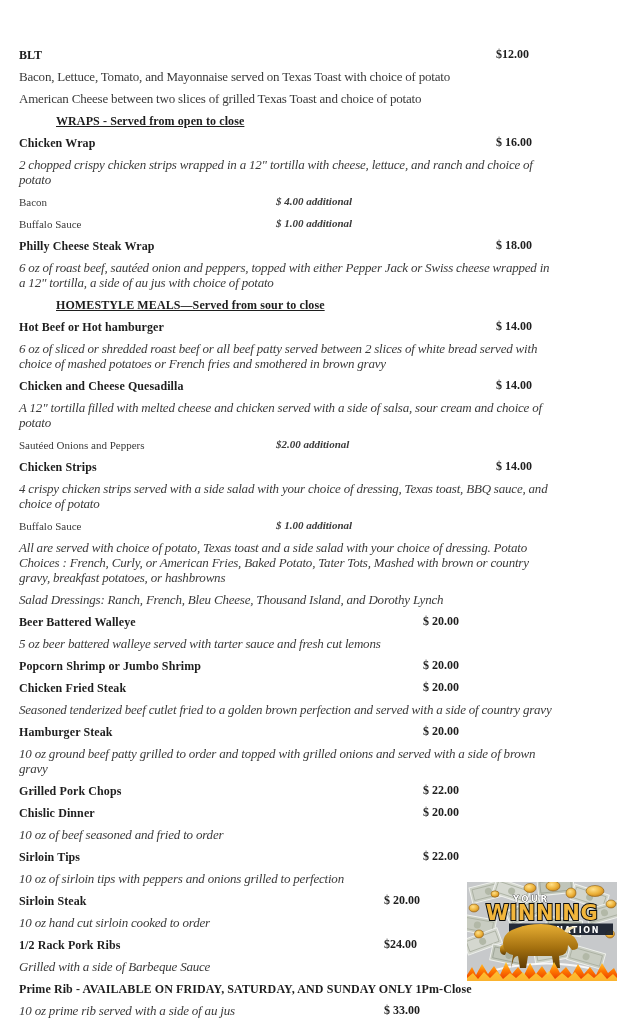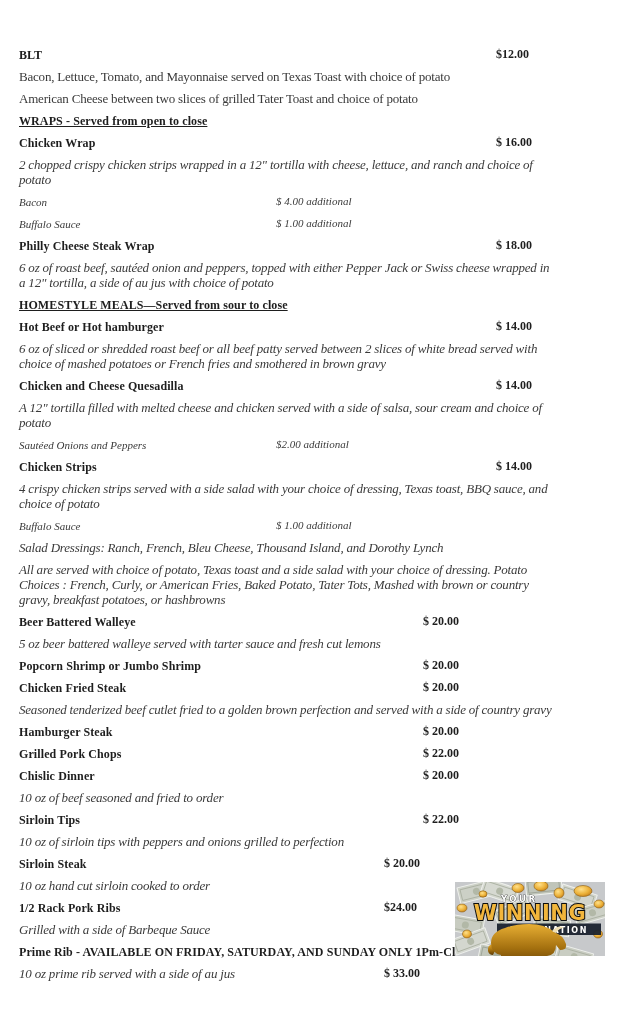--- a/index.html
+++ b/index.html
@@ -17,69 +17,70 @@
   .name {
     font-weight:bold; font-size:12px; color:#1e1e1e; letter-spacing:0.1px;
   }
   .price {
     position:absolute; top:0; font-weight:bold; font-size:12px; color:#1e1e1e;
     white-space:nowrap;
   }
   .price.col-a { left:477px; }
   .price.col-b { left:404px; }
   .price.col-c { left:365px; }
-  .price.col-addon { left:257px; font-weight:normal; font-style:italic; font-size:11px; color:#3a3a3a; }
+  .price.col-addon { left:257px; font-weight:bold; font-style:italic; font-size:11px; color:#3a3a3a; }
   .desc {
     font-size:13px; color:#3a3a3a; letter-spacing:-0.2px; max-width:539px;
   }
   .desc.it { font-style:italic; }
-  .addon-name { font-size:11px; font-style:italic; color:#3a3a3a; }
+  .addon-name { font-size:11px; color:#3a3a3a; }
   .heading {
     font-weight:bold; font-size:12px; color:#1e1e1e;
-    text-decoration:underline; letter-spacing:0.1px;
+    text-decoration:underline; letter-spacing:0.1px;margin-left:37px;
   }
   .heading.it { font-style:italic; }
   .ad {
-    position:absolute; left:455px; top:882px; width:150px; height:74px;
+    position:absolute; left:467px; top:882px; width:150px; height:99px;
     overflow:hidden; background:#c7c9cb;
   }
   .ad svg { display:block; }
 </style>
 </head>
 <body>
 
 <div class="doc">
 
   <div class="row"><span class="name">BLT</span><span class="price col-a">$12.00</span></div>
   <div class="row"><span class="desc">Bacon, Lettuce, Tomato, and Mayonnaise served on Texas Toast with choice of potato</span></div>
-  <div class="row"><span class="desc">American Cheese between two slices of grilled Tater Toast and choice of potato</span></div>
+  <div class="row"><span class="desc">American Cheese between two slices of grilled Texas Toast and choice of potato</span></div>
   <div class="row"><span class="heading">WRAPS - Served from open to close</span></div>
   <div class="row"><span class="name">Chicken Wrap</span><span class="price col-a">$ 16.00</span></div>
   <div class="row"><span class="desc it">2 chopped crispy chicken strips wrapped in a 12" tortilla with cheese, lettuce, and ranch and choice of potato</span></div>
   <div class="row"><span class="addon-name">Bacon</span><span class="price col-addon">$ 4.00 additional</span></div>
   <div class="row"><span class="addon-name">Buffalo Sauce</span><span class="price col-addon">$ 1.00 additional</span></div>
   <div class="row"><span class="name">Philly Cheese Steak Wrap</span><span class="price col-a">$ 18.00</span></div>
   <div class="row"><span class="desc it">6 oz of roast beef, sautéed onion and peppers, topped with either Pepper Jack or Swiss cheese wrapped in a 12" tortilla, a side of au jus with choice of potato</span></div>
   <div class="row"><span class="heading">HOMESTYLE MEALS—Served from sour to close</span></div>
   <div class="row"><span class="name">Hot Beef or Hot hamburger</span><span class="price col-a">$ 14.00</span></div>
   <div class="row"><span class="desc it">6 oz of sliced or shredded roast beef or all beef patty served between 2 slices of white bread served with choice of mashed potatoes or French fries and smothered in brown gravy</span></div>
   <div class="row"><span class="name">Chicken and Cheese Quesadilla</span><span class="price col-a">$ 14.00</span></div>
   <div class="row"><span class="desc it">A 12" tortilla filled with melted cheese and chicken served with a side of salsa, sour cream and choice of potato</span></div>
   <div class="row"><span class="addon-name">Sautéed Onions and Peppers</span><span class="price col-addon">$2.00 additional</span></div>
   <div class="row"><span class="name">Chicken Strips</span><span class="price col-a">$ 14.00</span></div>
   <div class="row"><span class="desc it">4 crispy chicken strips served with a side salad with your choice of dressing, Texas toast, BBQ sauce, and choice of potato</span></div>
   <div class="row"><span class="addon-name">Buffalo Sauce</span><span class="price col-addon">$ 1.00 additional</span></div>
+  <div class="row"><span class="desc it">All are served with choice of potato, Texas toast and a side salad with your choice of dressing.  Potato Choices : French, Curly, or American Fries, Baked Potato, Tater Tots, Mashed with brown or country gravy, breakfast potatoes, or hashbrowns</span></div>
   <div class="row"><span class="desc it">Salad Dressings: Ranch, French, Bleu Cheese, Thousand Island, and Dorothy Lynch</span></div>
-  <div class="row"><span class="desc it">All are served with choice of potato, Texas toast and a side salad with your choice of dressing.  Potato Choices : French, Curly, or American Fries, Baked Potato, Tater Tots, Mashed with brown or country gravy, breakfast potatoes, or hashbrowns</span></div>
   <div class="row"><span class="name">Beer Battered Walleye</span><span class="price col-b">$ 20.00</span></div>
   <div class="row"><span class="desc it">5 oz beer battered walleye served with tarter sauce and fresh cut lemons</span></div>
   <div class="row"><span class="name">Popcorn Shrimp or Jumbo Shrimp</span><span class="price col-b">$ 20.00</span></div>
   <div class="row"><span class="name">Chicken Fried Steak</span><span class="price col-b">$ 20.00</span></div>
   <div class="row"><span class="desc it">Seasoned tenderized beef cutlet fried to a golden brown perfection and served with a side of country gravy</span></div>
   <div class="row"><span class="name">Hamburger Steak</span><span class="price col-b">$ 20.00</span></div>
+  <div class="row"><span class="desc it">10 oz ground beef patty grilled to order and topped with grilled onions and served with a side of brown gravy</span></div>
   <div class="row"><span class="name">Grilled Pork Chops</span><span class="price col-b">$ 22.00</span></div>
   <div class="row"><span class="name">Chislic Dinner</span><span class="price col-b">$ 20.00</span></div>
   <div class="row"><span class="desc it">10 oz of beef seasoned and fried to order</span></div>
   <div class="row"><span class="name">Sirloin Tips</span><span class="price col-b">$ 22.00</span></div>
   <div class="row"><span class="desc it">10 oz of sirloin tips with peppers and onions grilled to perfection</span></div>
   <div class="row"><span class="name">Sirloin Steak</span><span class="price col-c">$ 20.00</span></div>
   <div class="row"><span class="desc it">10  oz hand cut sirloin cooked to order</span></div>
   <div class="row"><span class="name">1/2 Rack Pork Ribs</span><span class="price col-c">$24.00</span></div>
   <div class="row"><span class="desc it">Grilled with a side of Barbeque Sauce</span></div>
   <div class="row"><span class="name">Prime Rib - AVAILABLE ON FRIDAY,  SATURDAY, AND SUNDAY ONLY 1Pm-Close</span></div>

